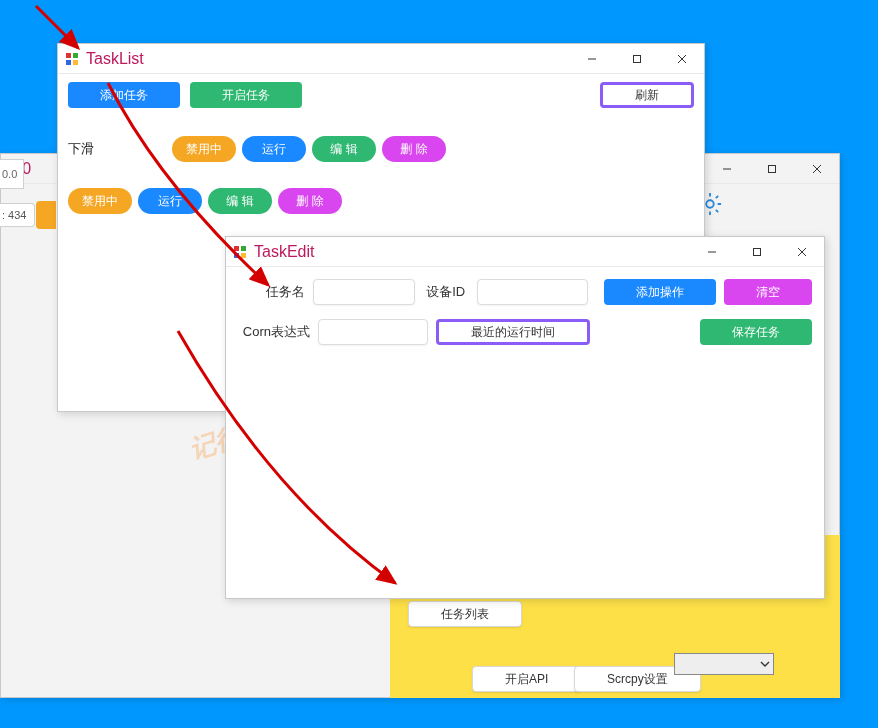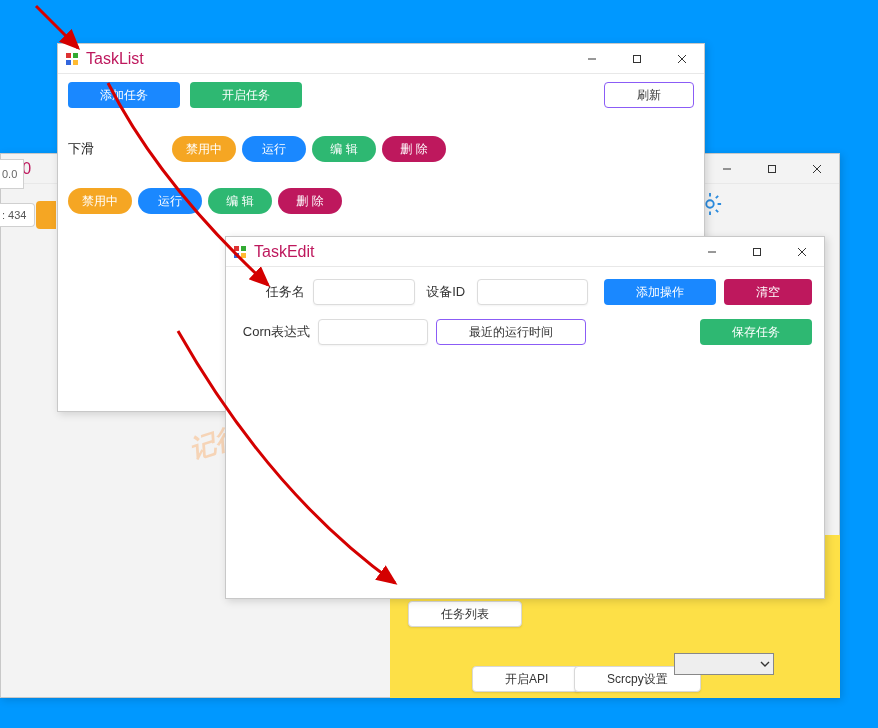--- a/index.html
+++ b/index.html
@@ -42,22 +42,22 @@
     display: inline-flex; align-items: center; justify-content: center;
     height: 26px; padding: 0 32px;
     border-radius: 4px;
     font-size: 12px;
     cursor: pointer;
     white-space: nowrap;
   }
   .btn-blue   { background:#1a88ff; color:#fff; }
   .btn-green  { background:#2eb872; color:#fff; }
   .btn-orange { background:#f5a623; color:#fff; }
-  .btn-red    { background:#be185d; color:#fff;text-align:right; }
-  .btn-white  { background:#fff; color:#333; border:1px solid #8b5cf6; }
+  .btn-red    { background:#d946ef; color:#fff;text-align:right; }
+  .btn-white  { background:#fff; color:#333; border:3px solid #8b5cf6; }
   .btn-white-raised { background:#fff; color:#333; border:1px solid #d8d8d8; box-shadow:0 1px 2px rgba(0,0,0,.1); }
   .input-box {
     height: 26px; border:1px solid #dcdcdc; border-radius:4px; background:#fff;
     box-shadow: 0 1px 2px rgba(0,0,0,.05);
   }
   .label { color:#333; font-size:13px; display:inline-flex; align-items:center; white-space:nowrap; }
   
   #win-back { left:0; top:153px; width:840px; height:545px; background:#f3f3f3; }
   #win-back .titlebar { background:#f3f3f3; }
   #win-back .body { position:relative; flex:1; }

